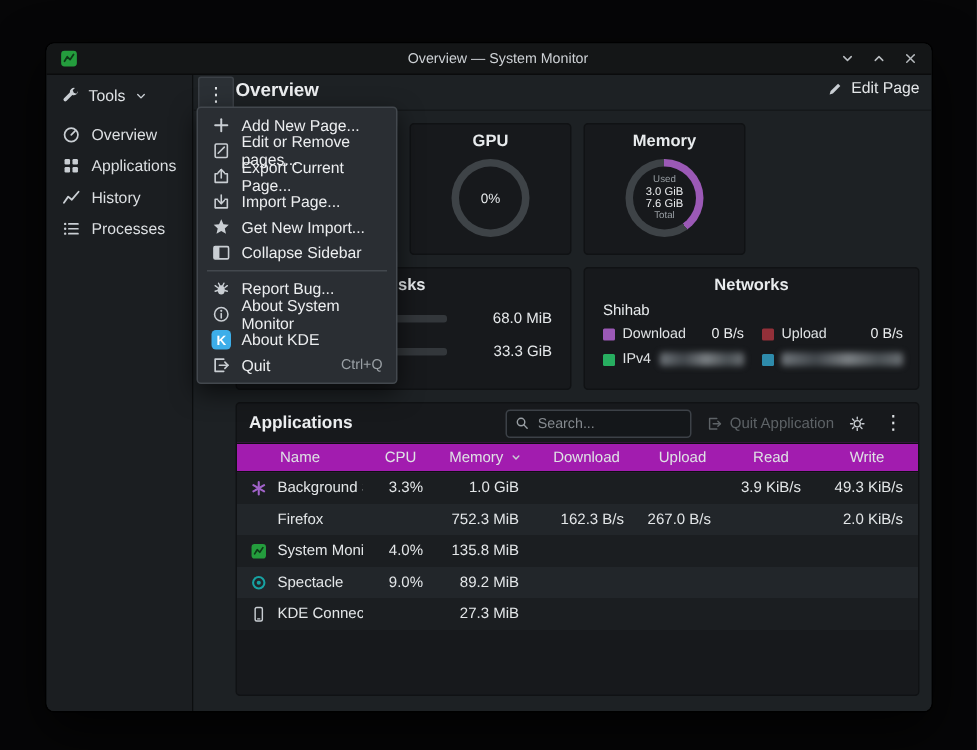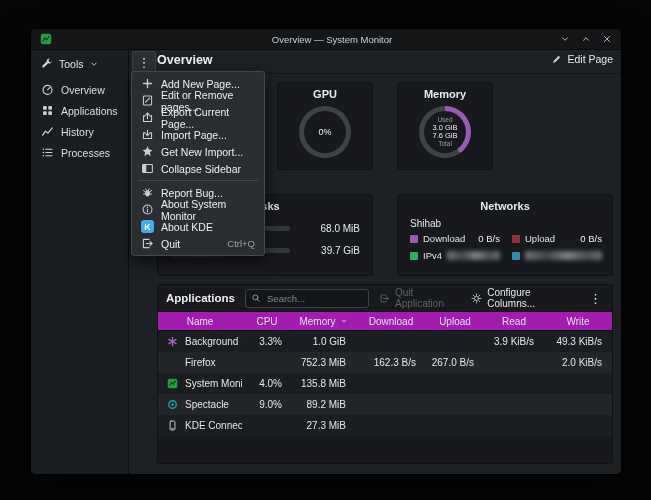--- a/index.html
+++ b/index.html
@@ -32,21 +32,21 @@
   .content{flex:1;display:flex;flex-direction:column;min-width:0;background:#1d2124;}
   .content-header{height:23px;flex:none;position:relative;border-bottom:1px solid #15181a;}
   .kebab-btn{position:absolute;left:3px;top:1px;width:22px;height:21px;background:#2b3035;
     border:1px solid #3c4147;border-radius:2px;display:flex;align-items:center;justify-content:center;
     font-size:13px;color:#dfe2e5;}
   .page-title{position:absolute;left:28px;top:3px;font-size:12.5px;font-weight:bold;color:#eceef0;}
   .edit-page-btn{position:absolute;right:8px;top:3px;display:flex;align-items:center;gap:5px;
     font-size:10.5px;color:#e3e6e8;}
   
   .cards-grid{display:grid;grid-template-columns:repeat(4,1fr);grid-template-rows:88px 82px;
-    gap:24px;padding:8px 8px 0 28px;flex:none;}
+    gap:8px;padding:8px 8px 0 28px;flex:none;}
   .card{background:#17191c;border:1px solid #101214;border-radius:3px;overflow:hidden;}
   .card-title{text-align:center;font-size:11px;font-weight:bold;color:#e8ebed;padding-top:5px;}
   .span2a{grid-column:1/3;} .span2b{grid-column:3/5;}
   .donut{width:52px;height:52px;border-radius:50%;margin:6px auto 0;position:relative;background:#3e4347;}
   .donut-hole{position:absolute;inset:5px;background:#17191c;border-radius:50%;}
   .donut-center{position:absolute;inset:0;display:flex;flex-direction:column;align-items:center;
     justify-content:center;line-height:1.12;z-index:1;}
   .pct{font-size:9px;color:#e8ebed;}
   .g-dim{font-size:6.5px;color:#989ea3;}
   .g-val{font-size:7.5px;color:#eceef0;}
@@ -225,21 +225,21 @@
         <div class="card span2a">
           <div class="card-title">Disks</div>
           <div class="disk-row">
             <span class="blurblock disk-name"></span>
             <span class="disk-bar"><span class="disk-fill" style="width: 88%;"></span></span>
             <span class="disk-val">68.0 MiB</span>
           </div>
           <div class="disk-row">
             <span class="blurblock disk-name"></span>
             <span class="disk-bar"><span class="disk-fill" style="width: 52%;"></span></span>
-            <span class="disk-val">39.7 GiB</span>
+            <span class="disk-val">33.3 GiB</span>
           </div>
         </div>
 
         <div class="card span2b">
           <div class="card-title">Networks</div>
           <div class="net-body">
             <div class="net-if">Shihab</div>
             <div class="net-grid">
               <div class="net-item">
                 <span class="swatch" style="background: rgb(155, 89, 182);"></span>
@@ -288,21 +288,20 @@
                 <circle cx="8" cy="8" r="3"></circle>
                 <line x1="8" y1="1.5" x2="8" y2="3.5"></line>
                 <line x1="8" y1="12.5" x2="8" y2="14.5"></line>
                 <line x1="1.5" y1="8" x2="3.5" y2="8"></line>
                 <line x1="12.5" y1="8" x2="14.5" y2="8"></line>
                 <line x1="3.4" y1="3.4" x2="4.8" y2="4.8"></line>
                 <line x1="11.2" y1="11.2" x2="12.6" y2="12.6"></line>
                 <line x1="3.4" y1="12.6" x2="4.8" y2="11.2"></line>
                 <line x1="11.2" y1="4.8" x2="12.6" y2="3.4"></line>
               </svg>
-            <span>Configure Columns...</span>
           </span>
           <span class="apps-kebab">⋮</span>
         </div>
 
         <div class="tgrid thead">
           <div class="th">
               <span>Name</span>
             </div>
           <div class="th">
               <span>CPU</span>

